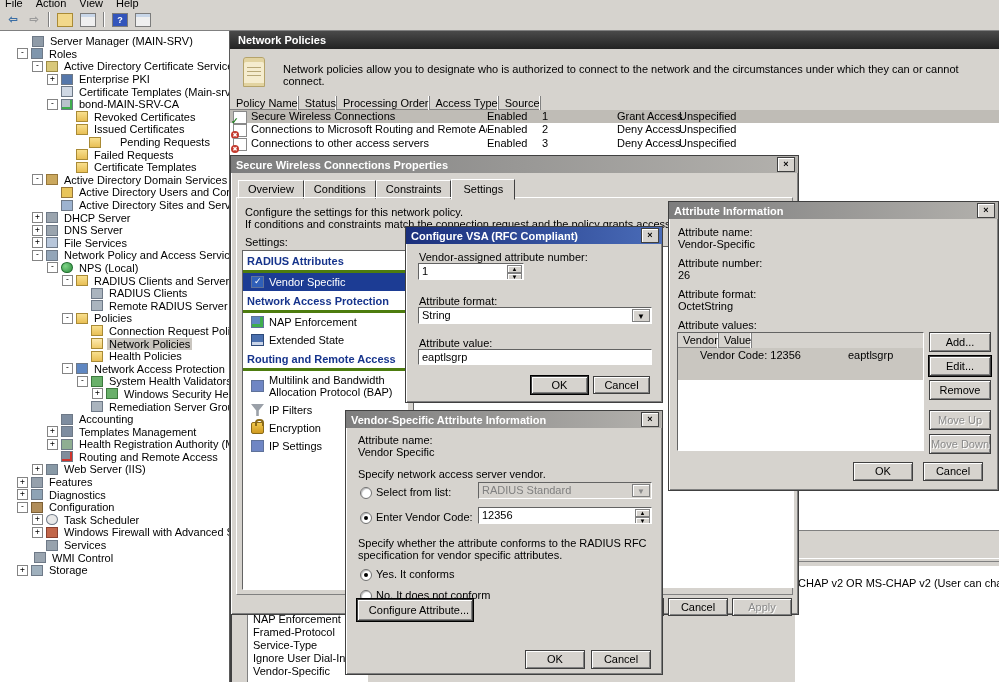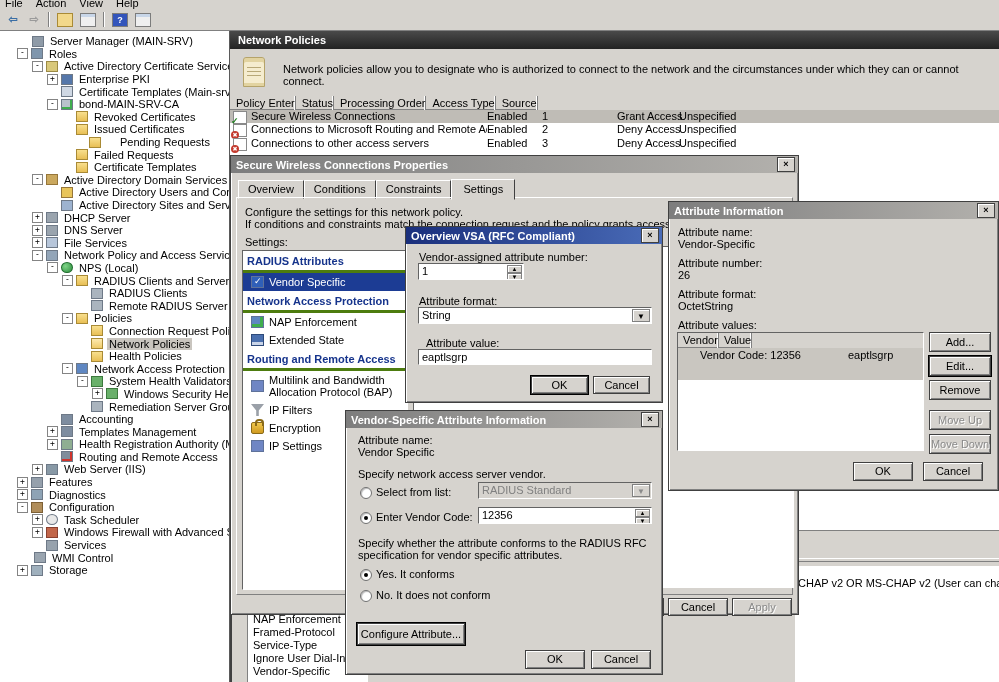--- a/index.html
+++ b/index.html
@@ -390,21 +390,21 @@
       <i style="top:13px"></i>
       <i style="top:17px"></i>
     </span>
   <span class="txt">Network policies allow you to designate who is authorized to connect to the network and the circumstances under which they can or cannot connect.</span>
 </div>
 
 <div id="np-backdrop" class="abs"></div>
 
 <div id="np-cols" class="abs">
 
-<span>Policy Enter</span>
+<span>Policy Name</span>
     <span>Status</span>
     <span>Processing Order</span>
     <span>Access Type</span>
     <span>Source</span>
   </div>
 
 <div id="np-rows" class="abs">
 
 <div class="prow selected">
       <span class="pico ico-policy-grant"></span>
@@ -569,42 +569,42 @@
     <span class="spincol">
         <span>▲</span>
         <span>▼</span>
       </span>
   </div>
   <span class="lbl" style="left:12px;top:126px;width:295px;white-space:normal;">Specify whether the attribute conforms to the RADIUS RFC specification for vendor specific attributes.</span>
   <span class="radio checked" style="left:14px;top:158px;"></span>
   <span class="lbl" style="left:30px;top:157px;">Yes. It conforms</span>
   <span class="radio" style="left:14px;top:179px;"></span>
   <span class="lbl" style="left:30px;top:178px;">No. It does not conform</span>
-  <span class="btn default" style="left:11px;top:212px;width:106px;height:20px;line-height:20px;">Configure Attribute...</span>
+  <span class="btn default" style="left:11px;top:188px;width:106px;height:20px;line-height:20px;padding-left:8px;">Configure Attribute...</span>
   <span class="btn" style="left:179px;top:239px;width:58px;height:17px;line-height:17px;">OK</span>
   <span class="btn" style="left:245px;top:239px;width:58px;height:17px;line-height:17px;">Cancel</span>
 </div>
 
 <div class="dlg" style="left:405px;top:226px;width:256px;height:175px;z-index:40;">
   <div class="titlebar active">
-    <span>Overview VSA (RFC Compliant)</span>
+    <span>Configure VSA (RFC Compliant)</span>
     <span class="xbtn">×</span>
   </div>
   <span class="lbl" style="left:13px;top:24px;">Vendor-assigned attribute number:</span>
   <div class="field" style="left:12px;top:36px;width:98px;height:13px;">
     <span>1</span>
     <span class="spincol">
         <span>▲</span>
         <span>▼</span>
       </span>
   </div>
   <span class="lbl" style="left:13px;top:68px;">Attribute format:</span>
   <div class="field" style="left:12px;top:80px;width:226px;height:13px;">
     <span>String</span>
     <span class="combobtn">▼</span>
   </div>
-  <span class="lbl" style="left:20px;top:110px;text-align:right;">Attribute value:</span>
+  <span class="lbl" style="left:13px;top:110px;text-align:right;">Attribute value:</span>
   <div class="field" style="left:12px;top:122px;width:226px;height:12px;">
     <span>eaptlsgrp</span>
   </div>
   <span class="btn default" style="left:125px;top:149px;width:55px;height:16px;line-height:16px;">OK</span>
   <span class="btn" style="left:187px;top:149px;width:55px;height:16px;line-height:16px;">Cancel</span>
 </div>
 
 </body></html>

